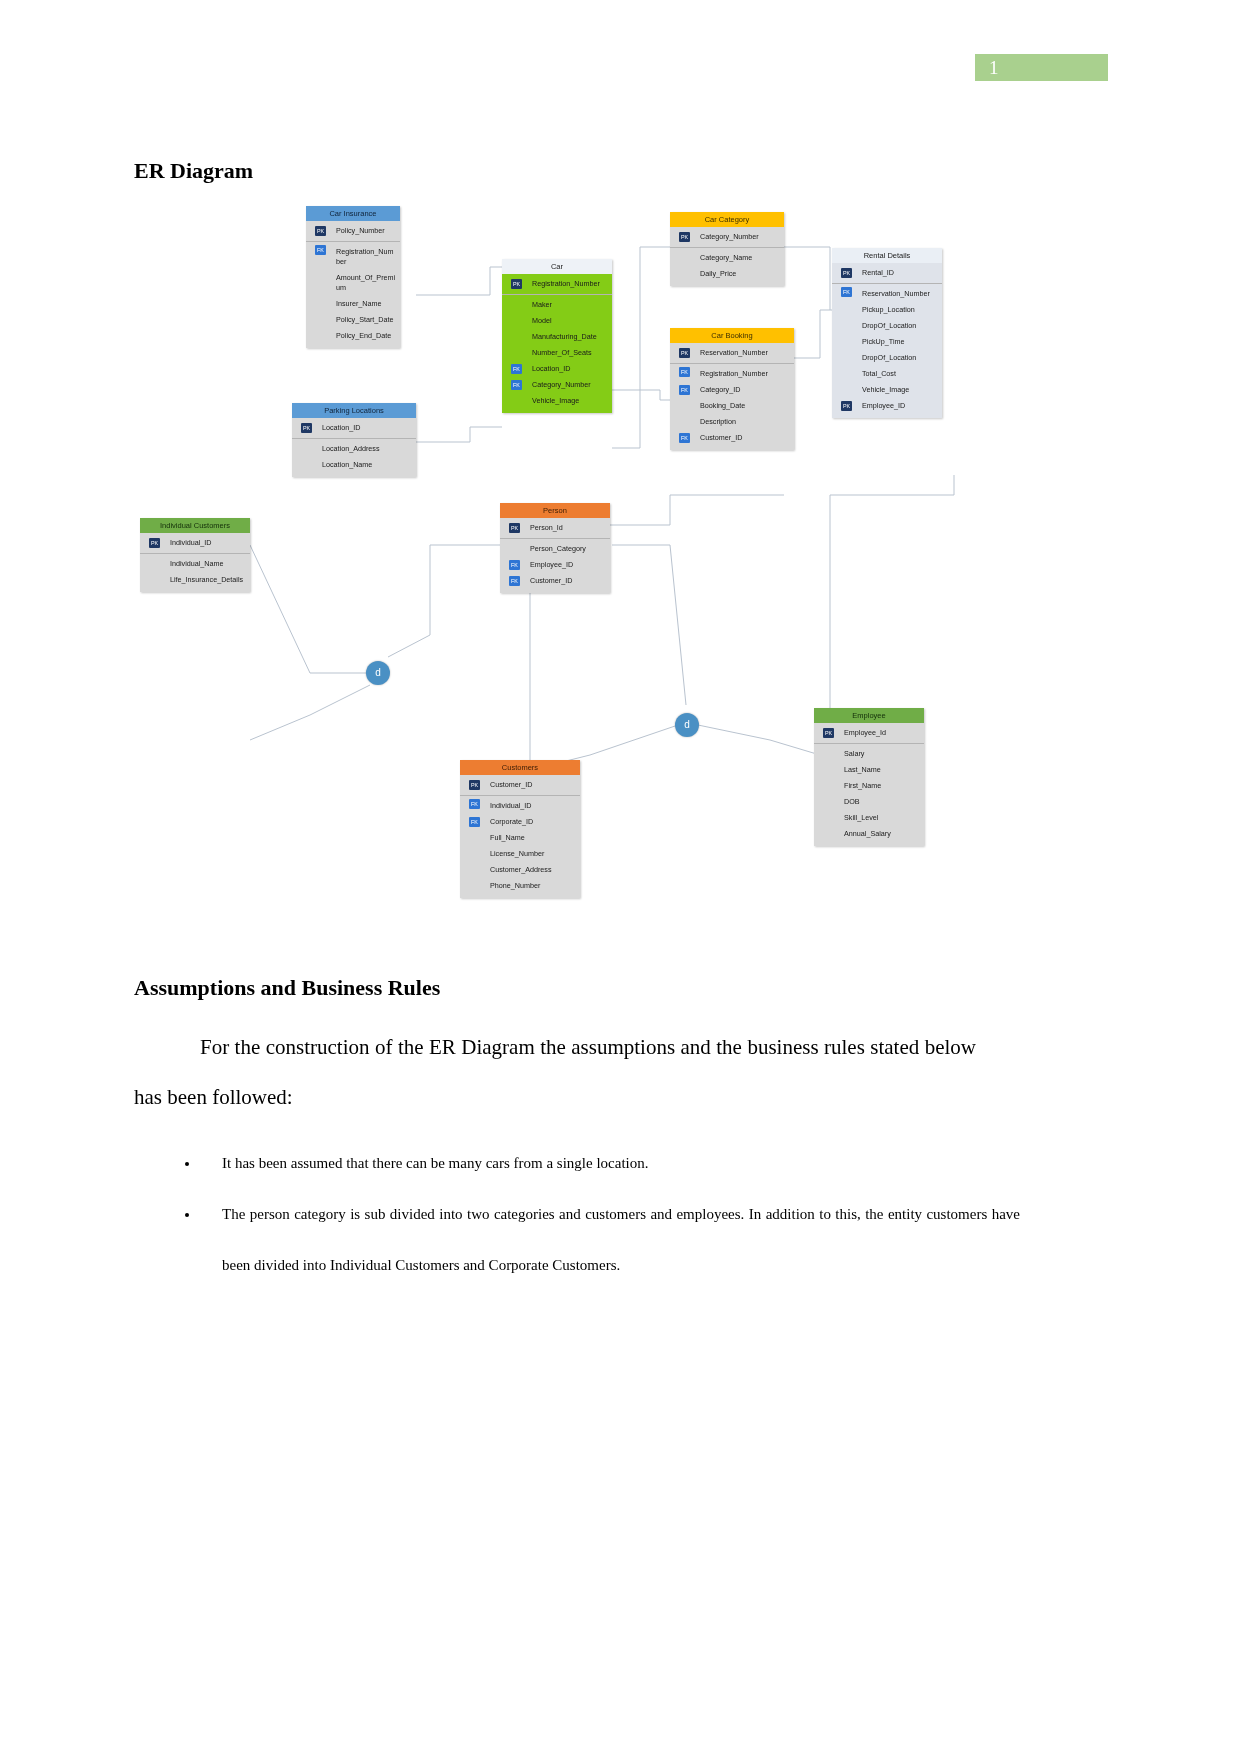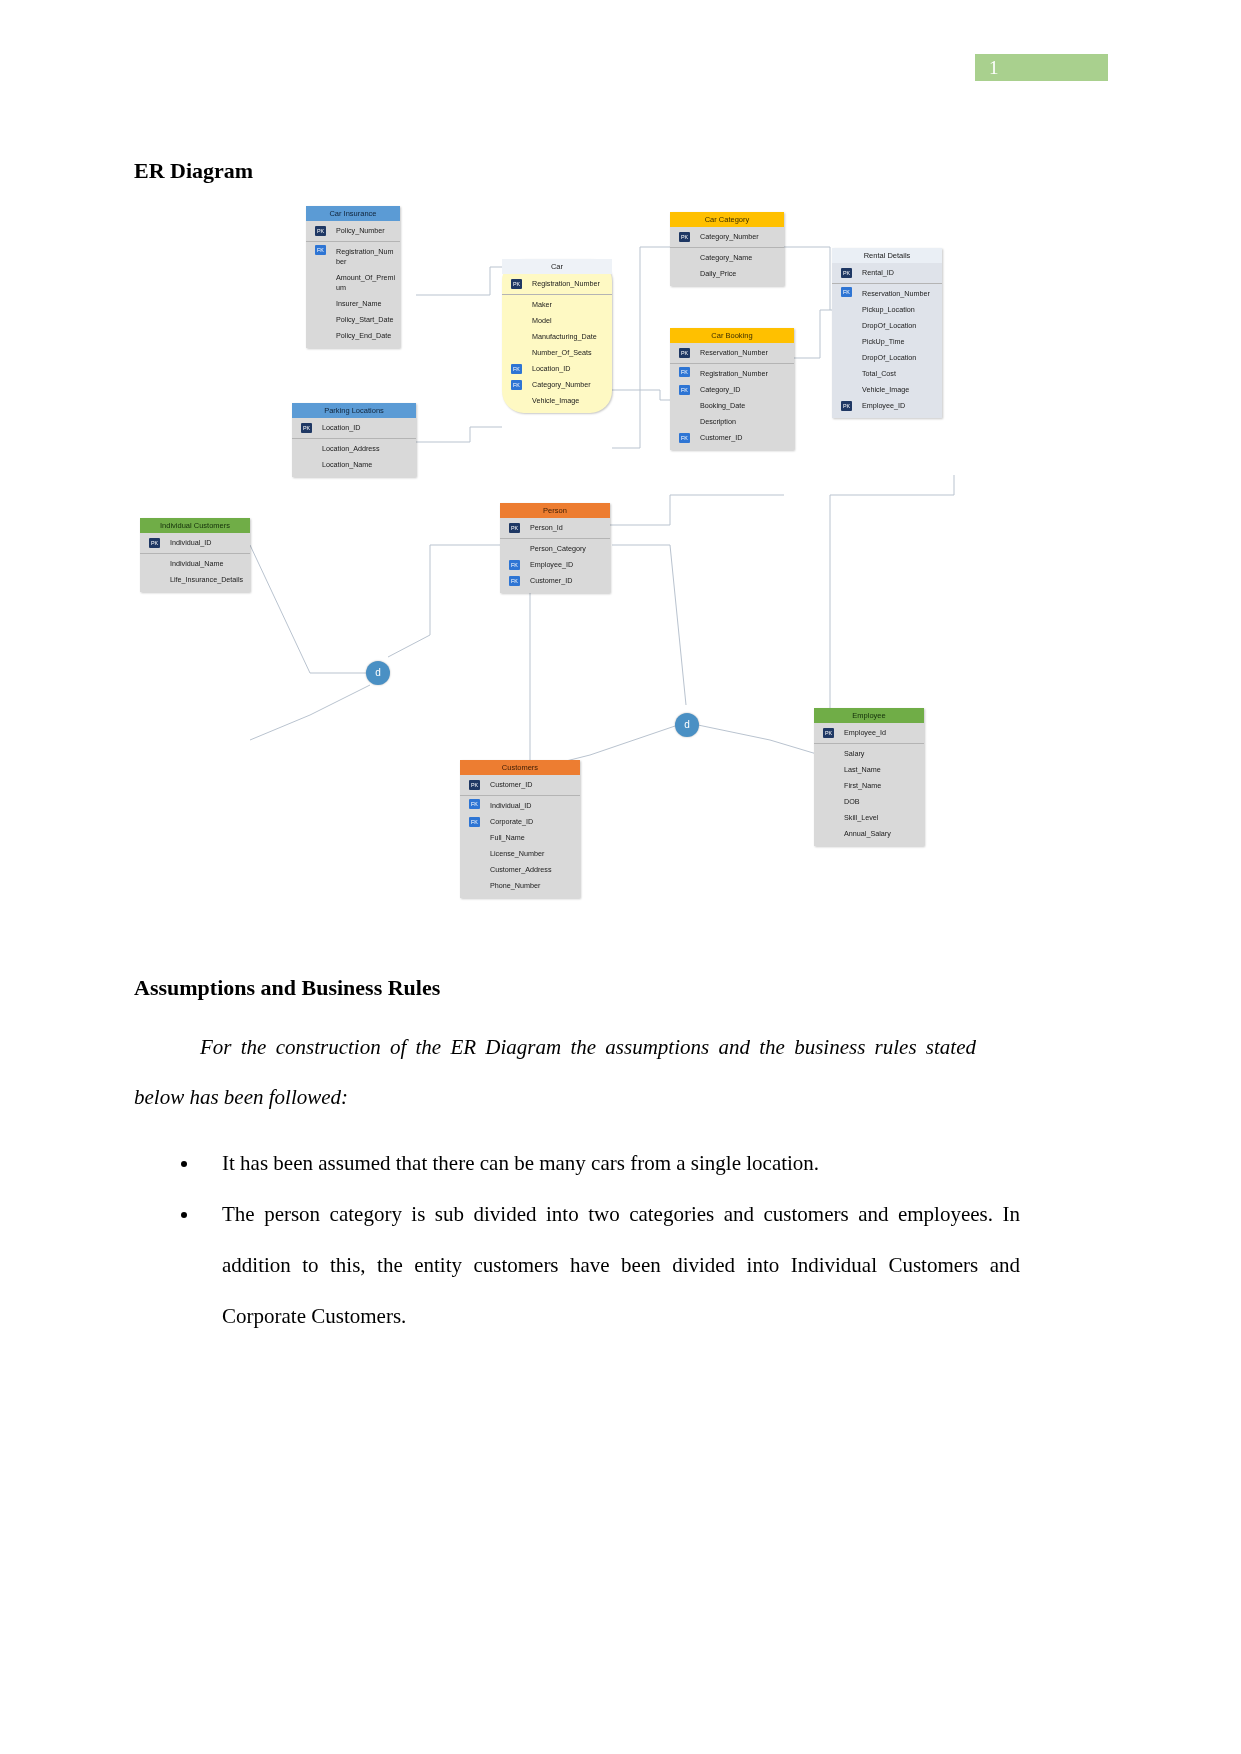--- a/index.html
+++ b/index.html
@@ -28,27 +28,27 @@
   .h-section{
     position:absolute;font-weight:bold;font-size:22px;
     font-family:"Liberation Serif", serif;white-space:nowrap;
   }
   #hd-er{left:134px;top:158px;}
   #hd-rules{left:134px;top:975px;}
 
   
   .para{
     position:absolute;left:134px;width:842px;
-    font-size:21px;line-height:50px;text-align:justify;font-style:italic;
+    font-size:21px;line-height:50px;text-align:justify;
   }
   #para-intro{top:1022px;text-indent:66px;}
   .bullets{
     position:absolute;left:160px;top:1138px;width:820px;
     margin:0;padding:0 0 0 40px;
-    font-size:21px;line-height:51px;text-align:justify;
+    font-size:15px;line-height:51px;text-align:justify;
   }
   .bullets li{margin:0 0 0 0;padding-left:22px;}
 
   
   .erd{position:absolute;left:130px;top:195px;width:980px;height:740px;}
   .erd svg.links{position:absolute;left:0;top:0;width:980px;height:740px;}
 
   .ent{
     position:absolute;background:#d9d9d9;
     box-shadow:1px 1px 2px rgba(0,0,0,.22);
@@ -77,21 +77,21 @@
   .key.pk{background:#1f3864;}
   .key.fk{background:#2e75d4;}
 
   
   .h-blue   .ehead{background:#5b9bd5;color:#10243a;}
   .h-amber  .ehead{background:#ffc000;color:#3d2f00;}
   .h-green  .ehead{background:#70ad47;color:#14300a;}
   .h-orange .ehead{background:#ed7d31;color:#3d1d05;}
   .h-plain  .ehead{background:#eef2f7;color:#222;}
   .h-plain2 .ehead{background:#eaeff5;color:#222;}
-  .ent.light{background:#fef9c3;border-radius:22px;}
+  .ent.light{background:#84cc16;}
   .ent.pale{background:#dfe3ea;}
 
   .disj{
     position:absolute;width:24px;height:24px;border-radius:50%;
     background:#4a90c4;color:#ffffff;
     font-family:"Liberation Sans", sans-serif;
     font-size:10px;line-height:24px;text-align:center;
     box-shadow:0 0 2px rgba(0,0,0,.3);
   }
 </style>

